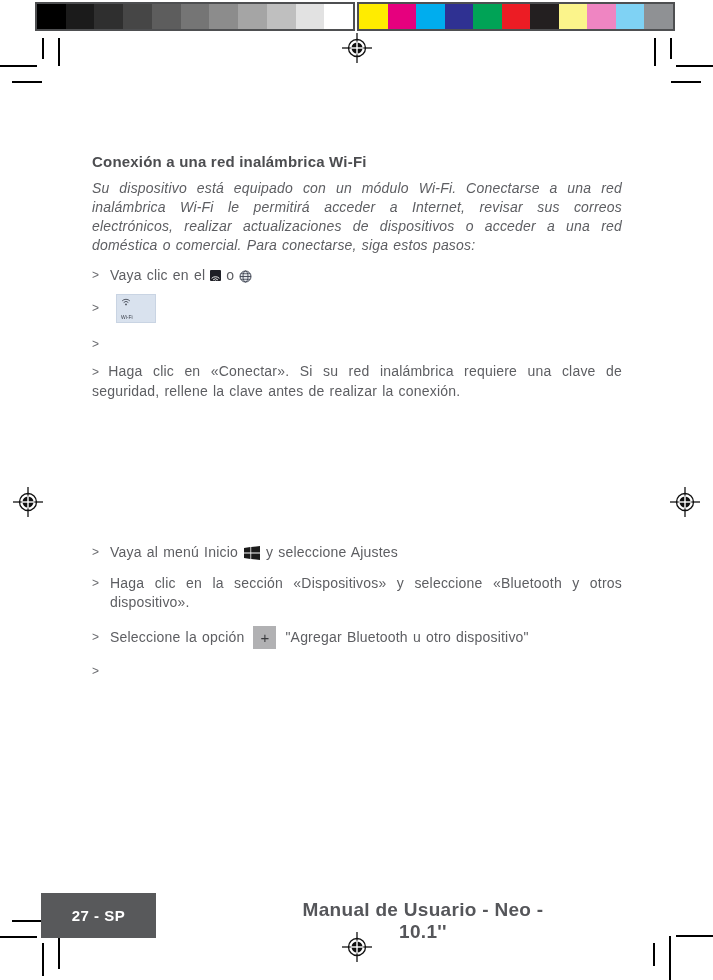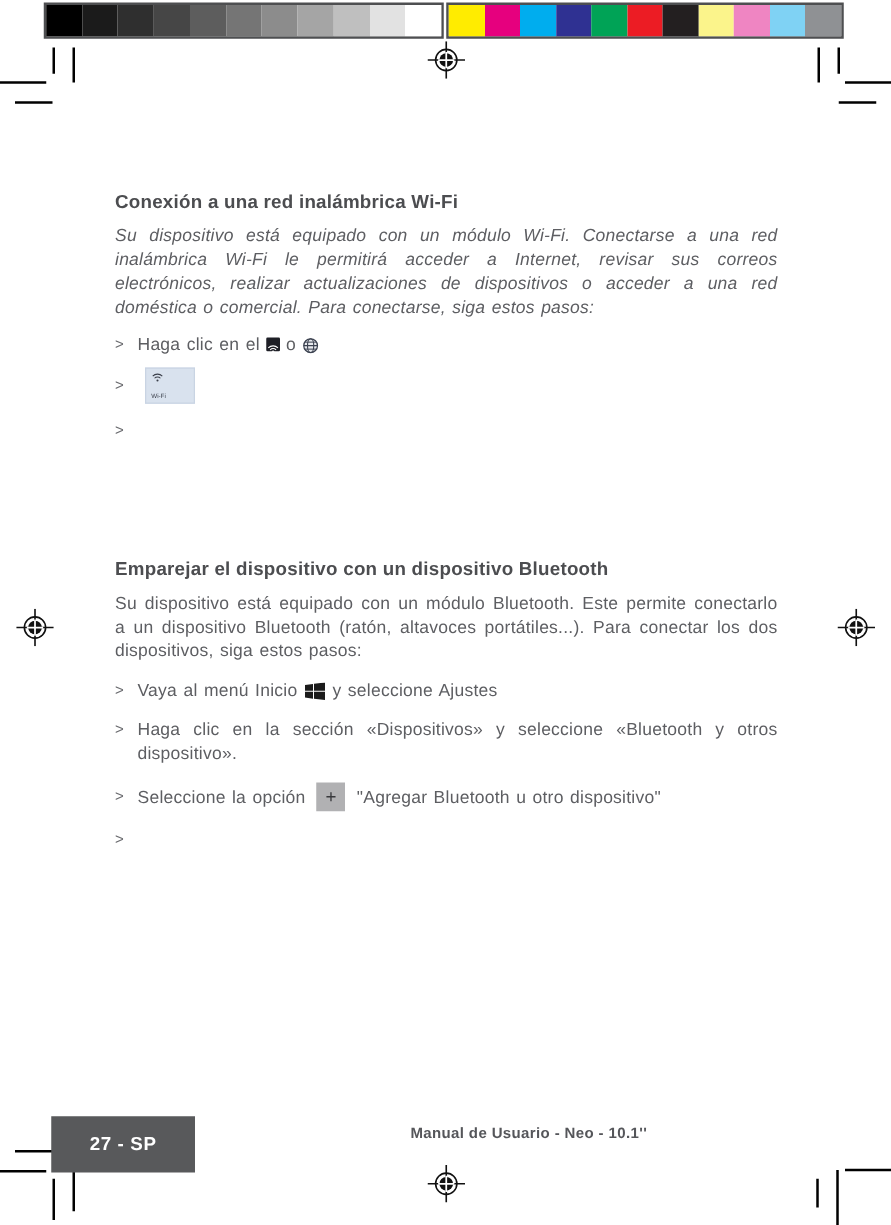--- a/index.html
+++ b/index.html
@@ -40,21 +40,21 @@
   .wifi-tile .lbl{font-size:5px;color:#3a3f4a;letter-spacing:0;line-height:5px;}
 
   .plus-btn{display:inline-flex;align-items:center;justify-content:center;width:23px;height:23px;
             background:#b1b1b3;color:#38393c;font-size:15px;margin:0 9px;vertical-align:-6px;}
 
   
   .page-box{position:absolute;left:41px;top:893px;width:115px;height:45px;background:#58595b;
             display:flex;align-items:center;justify-content:center;}
   .page-box span{color:#fff;font-weight:bold;font-size:15px;letter-spacing:.5px;}
   .doc-label{position:absolute;left:288px;top:899px;width:270px;text-align:center;
-             font-weight:bold;font-size:12px;color:#55565a;letter-spacing:.3px;}
+             font-weight:bold;font-size:19px;color:#55565a;letter-spacing:.3px;}
 </style>
 </head>
 <body>
 
 <div class="page">
 
   <div class="cal-bar cal-left">
       <div class="swatch" style="background: rgb(0, 0, 0);"></div>
       <div class="swatch" style="background: rgb(27, 27, 27);"></div>
       <div class="swatch" style="background: rgb(47, 47, 47);"></div>
@@ -131,21 +131,21 @@
       <circle cx="15" cy="15" r="5.5" fill="#111"></circle>
     <line x1="15" y1="8.5" x2="15" y2="21.5" stroke="#fff" stroke-width="1.4"></line>
       <line x1="8.5" y1="15" x2="21.5" y2="15" stroke="#fff" stroke-width="1.4"></line>
   </svg>
 
   <h2 class="head blk" style="top:153px;">Conexión a una red inalámbrica Wi-Fi</h2>
   <p class="body blk" style="top:179px;font-style:italic;">Su dispositivo está equipado con un módulo Wi-Fi. Conectarse a una red inalámbrica Wi-Fi le permitirá acceder a Internet, revisar sus correos electrónicos, realizar actualizaciones de dispositivos o acceder a una red doméstica o comercial. Para conectarse, siga estos pasos:</p>
 
   <div class="bullet blk" style="top:266px;">
     <span class="mk">&gt;</span>
-    <span>Haga clic en el</span>
+    <span>Vaya clic en el</span>
     <span class="tray-wifi">
       <svg viewBox="0 0 12 12" width="11" height="11">
         <path d="M1.8 5.8 A6 6 0 0 1 10.2 5.8" stroke="#fff" stroke-width="1" fill="none"></path>
         <path d="M3.4 7.5 A3.7 3.7 0 0 1 8.6 7.5" stroke="#fff" stroke-width="1" fill="none"></path>
         <path d="M5 9.1 A1.5 1.5 0 0 1 7 9.1" stroke="#fff" stroke-width="1" fill="none"></path>
         <circle cx="6" cy="10.2" r=".9" fill="#fff"></circle>
       </svg>
     </span>
     <span>o</span>
     <span class="globe">
@@ -168,23 +168,24 @@
         <circle cx="6" cy="7.4" r="1" fill="#3a3f4a"></circle>
       </svg>
       <span class="lbl">Wi-Fi</span>
     </span>
   </div>
 
   <div class="bullet blk" style="top:335px;">
     <span class="mk">&gt;</span>
   </div>
 
-
-  <h2 class="head blk" style="top:447px;">Emparejar el dispositivo con un dispositivo Bluetooth</h2>
-  <p class="body blk" style="top:473px;">Su dispositivo está equipado con un módulo Bluetooth. Este permite conectarlo a un dispositivo Bluetooth (ratón, altavoces portátiles...). Para conectar los dos dispositivos, siga estos pasos:</p>
+  <p class="body blk" style="top:362px;">
+    <span class="mk-inline">&gt;</span><span>Haga clic en «Conectar». Si su red inalámbrica requiere una clave de seguridad, rellene la clave antes de realizar la conexión.</span>
+  </p>
+
 
   <div class="bullet blk" style="top:543px;">
     <span class="mk">&gt;</span>
     <span>Vaya al menú Inicio</span>
     <span class="win-logo">
       <svg viewBox="0 0 16 14" width="16" height="14">
         <path d="M0 2 L6.4 1.1 L6.4 6.6 L0 6.6 Z" fill="#1b1b1b"></path>
         <path d="M7.2 1 L16 0 L16 6.6 L7.2 6.6 Z" fill="#1b1b1b"></path>
         <path d="M0 7.4 L6.4 7.4 L6.4 12.9 L0 12 Z" fill="#1b1b1b"></path>
         <path d="M7.2 7.4 L16 7.4 L16 14 L7.2 13 Z" fill="#1b1b1b"></path>

